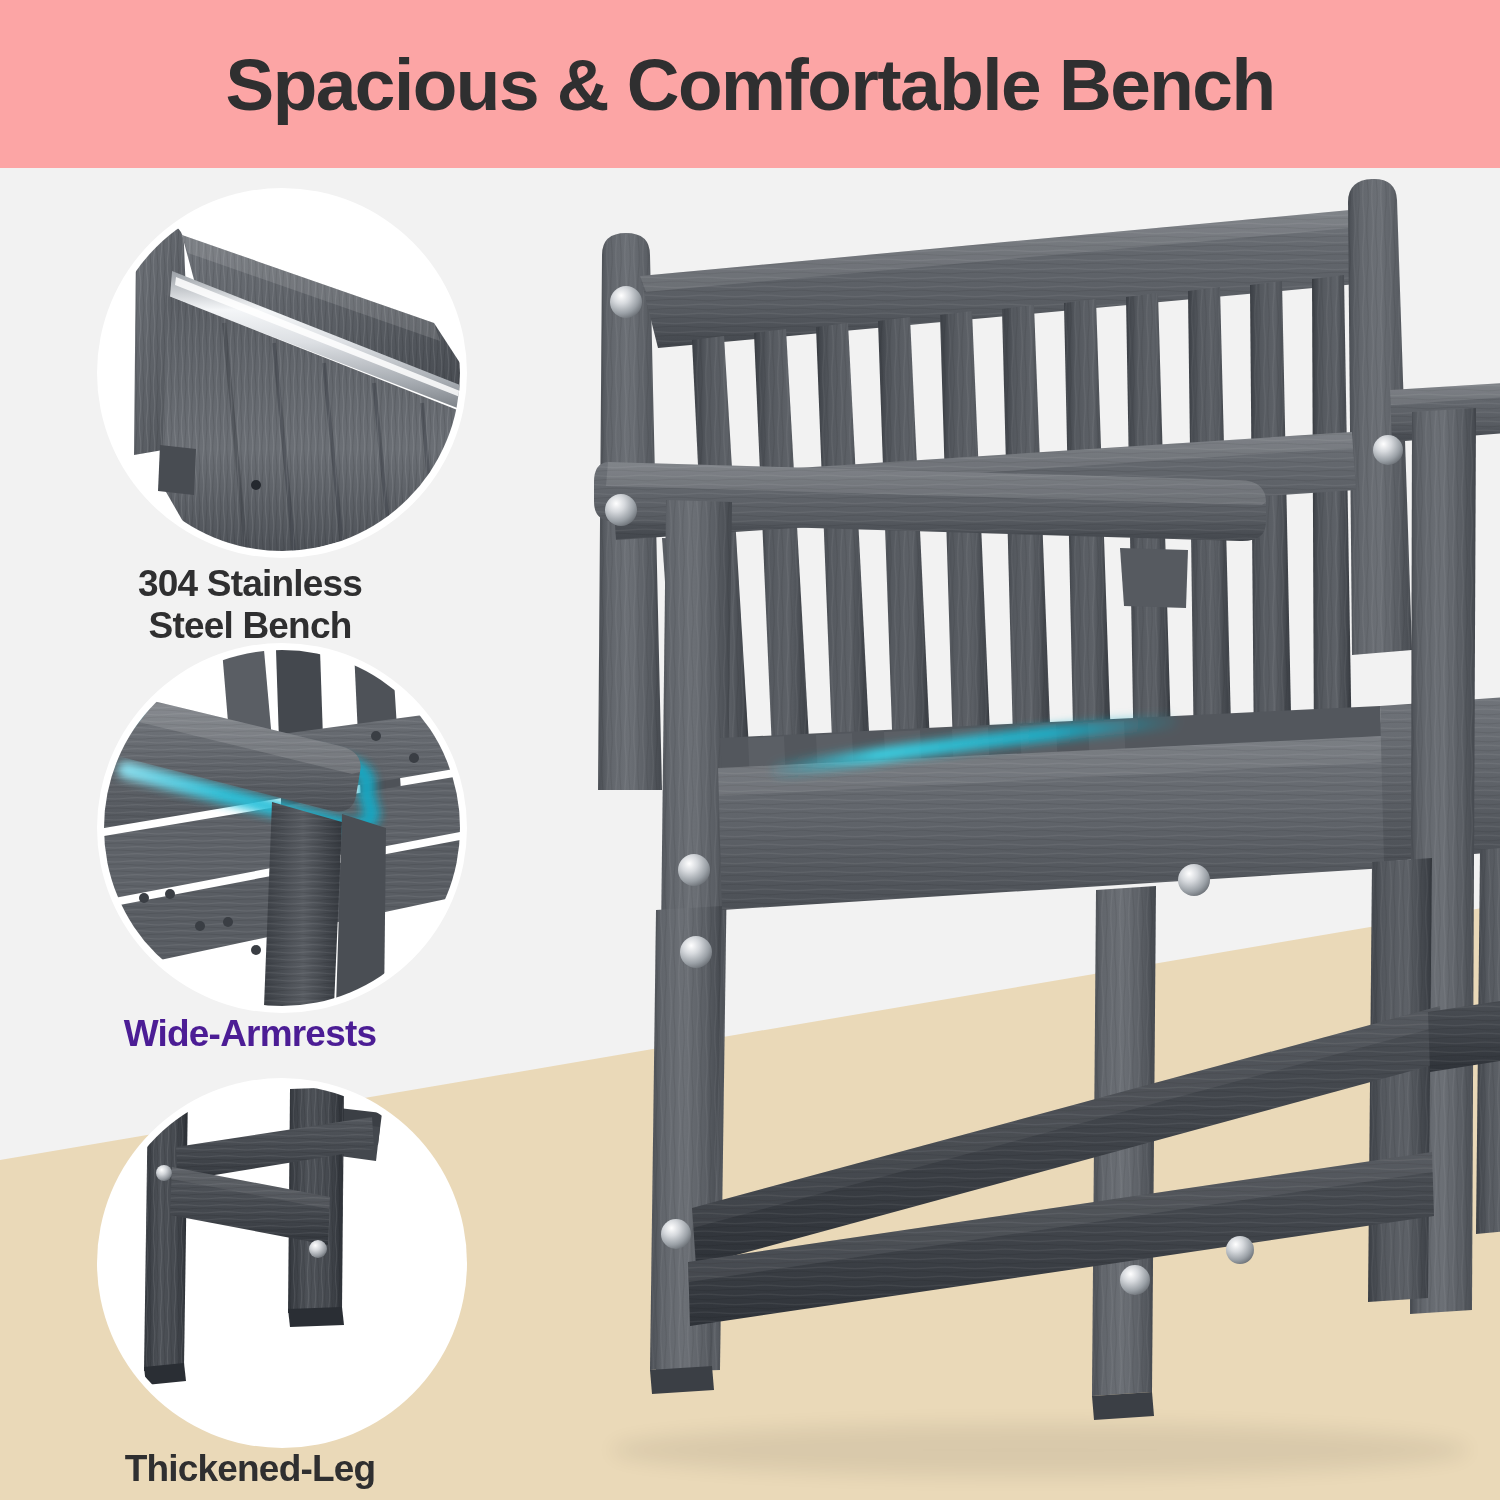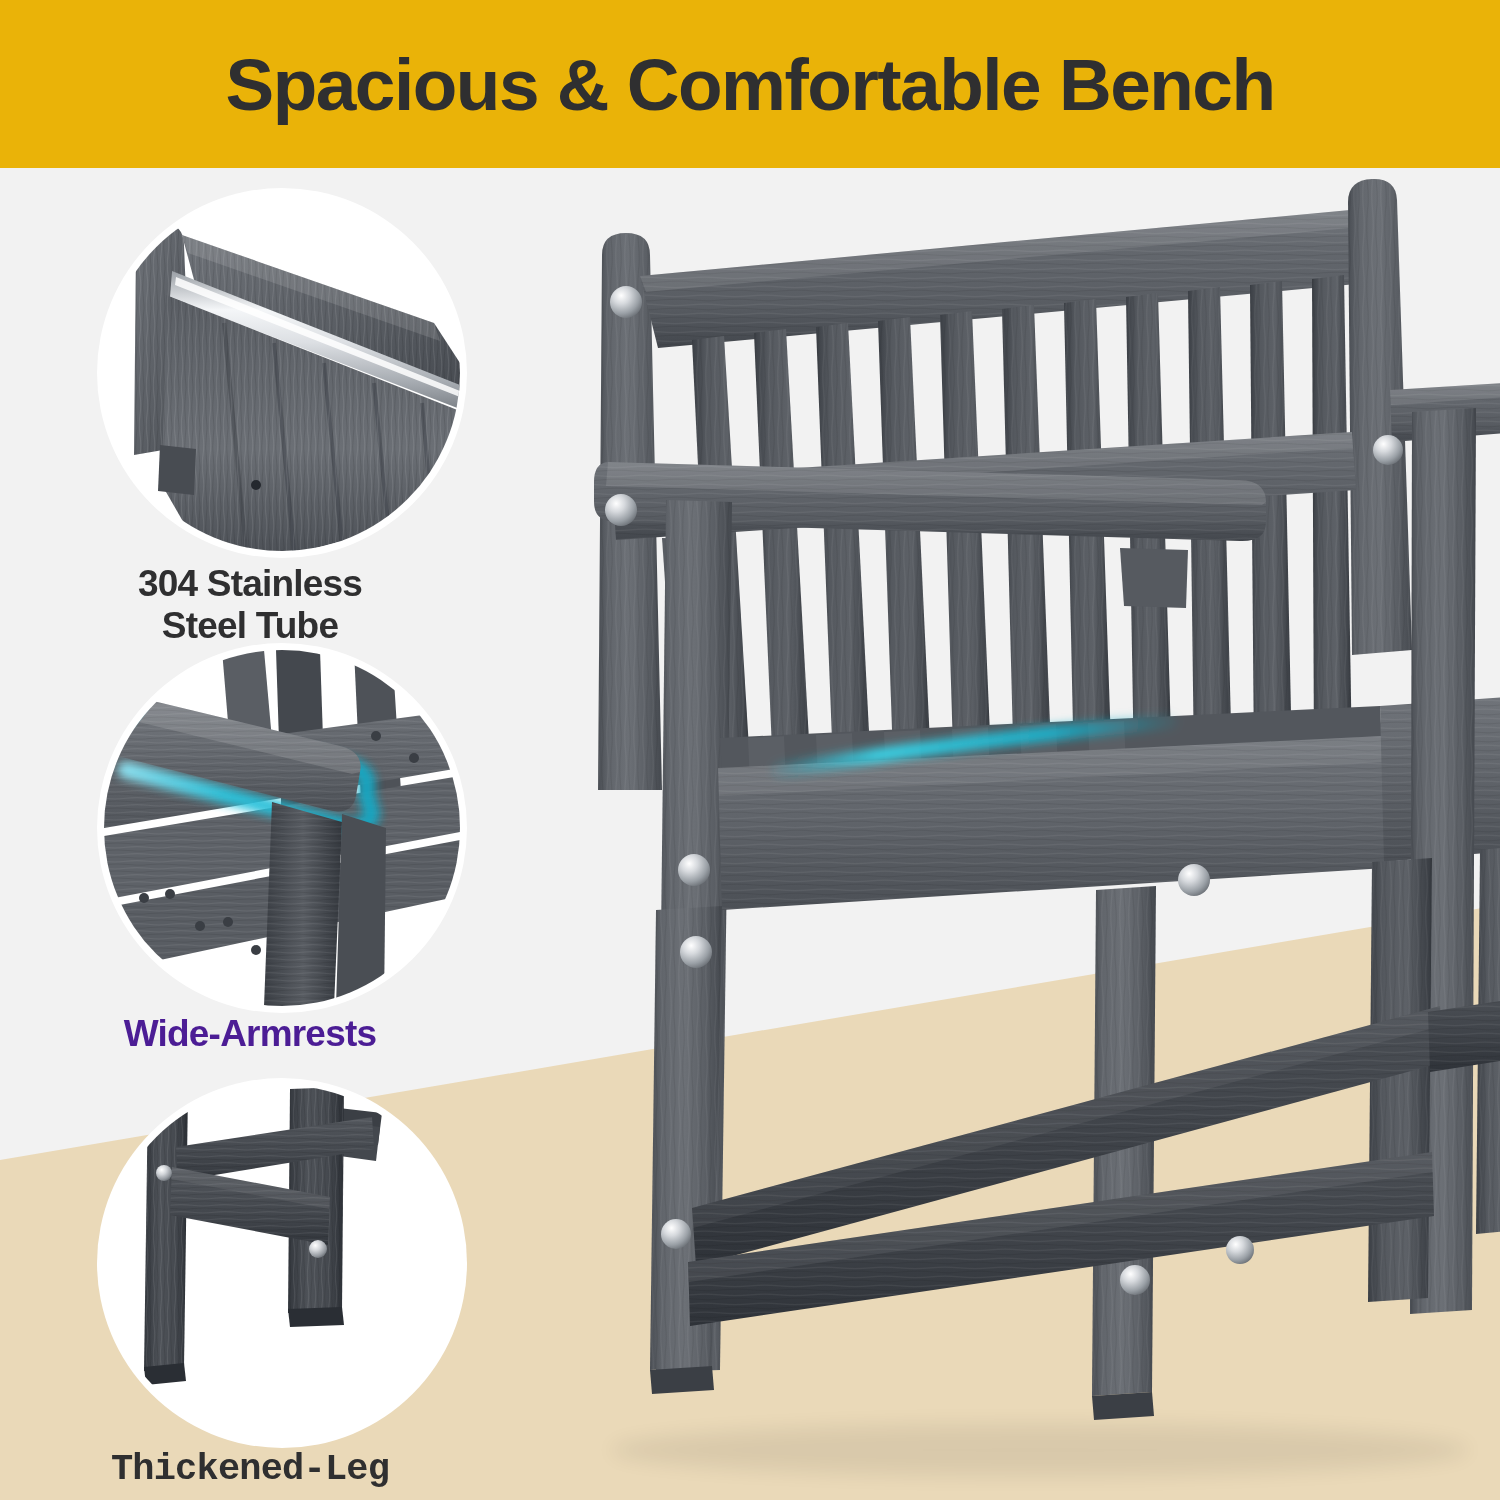--- a/index.html
+++ b/index.html
@@ -267,21 +267,21 @@
         <circle cx="214" cy="720" r="16" fill="url(#gBolt)"></circle>
         <circle cx="216" cy="802" r="16" fill="url(#gBolt)"></circle>
         <circle cx="714" cy="730" r="16" fill="url(#gBolt)"></circle>
         <circle cx="196" cy="1084" r="15" fill="url(#gBolt)"></circle>
         <circle cx="655" cy="1130" r="15" fill="url(#gBolt)"></circle>
         <circle cx="760" cy="1100" r="14" fill="url(#gBolt)"></circle>
       </g>
     </svg>
   </div>
 
-  <div class="banner" id="bannerEl" style="background: #eab308;">
+  <div class="banner" id="bannerEl" style="background: #fca5a5;">
     <div class="banner-title noselect" id="bannerTitleEl" style="color: rgb(47, 47, 48);">Spacious &amp; Comfortable Bench</div>
   </div>
 
   <div class="callouts">
 
     <div class="callout">
       <div class="bubble" style="left: 104px; top: 27px; width: 356px; height: 356px; background: rgb(255, 255, 255);">
         <svg width="356" height="356" viewBox="0 0 356 356">
           <defs>
             <linearGradient id="c1Top" x1="0" y1="0" x2="1" y2="1">
@@ -328,21 +328,21 @@
           </g>
           <path d="M62 100 L356 216 L340 300 L300 330 L200 356 L96 356 L58 290 Z" fill="url(#c1Grain)"></path>
 
           <circle cx="152" cy="290" r="5" fill="#24282e"></circle>
 
           <path d="M56 250 L92 254 L90 300 L54 296 Z" fill="#484c52"></path>
         </svg>
       </div>
       <div class="cap noselect" style="top: 395px; color: rgb(47, 47, 48);">
         <span>304 Stainless</span><br>
-        <span>Steel Tube</span>
+        <span>Steel Bench</span>
       </div>
     </div>
 
     <div class="callout">
       <div class="bubble" style="left: 104px; top: 482px; width: 356px; height: 356px; background: rgb(255, 255, 255);">
         <svg width="356" height="356" viewBox="0 0 356 356">
           <defs>
             <linearGradient id="c2Arm" x1="0" y1="0" x2="0" y2="1">
               <stop offset="0%" stop-color="#787c82"></stop>
                 <stop offset="55%" stop-color="#63676d"></stop>
@@ -454,17 +454,17 @@
           <path d="M72 62 L268 32 L270 64 L74 96 Z" fill="url(#c3GrainH)"></path>
 
           <path d="M68 82 L226 112 L224 160 L66 130 Z" fill="url(#c3Bar)"></path>
           <path d="M68 82 L226 112 L224 160 L66 130 Z" fill="url(#c3GrainH)"></path>
           <path d="M68 82 L226 112 L225 124 L67 94 Z" fill="#ffffff" opacity="0.07"></path>
 
           <circle cx="60" cy="88" r="8" fill="url(#c3Bolt)"></circle>
           <circle cx="214" cy="164" r="9" fill="url(#c3Bolt)"></circle>
         </svg>
       </div>
-      <div class="cap noselect" style="top: 1280px; color: rgb(47, 47, 48); font-family: Liberation Mono, monospace;">Thickened-Leg</div>
+      <div class="cap noselect" style="top: 1280px; color: rgb(47, 47, 48);">Thickened-Leg</div>
     </div>
 
   </div>
 </div>
 
 </body></html>

